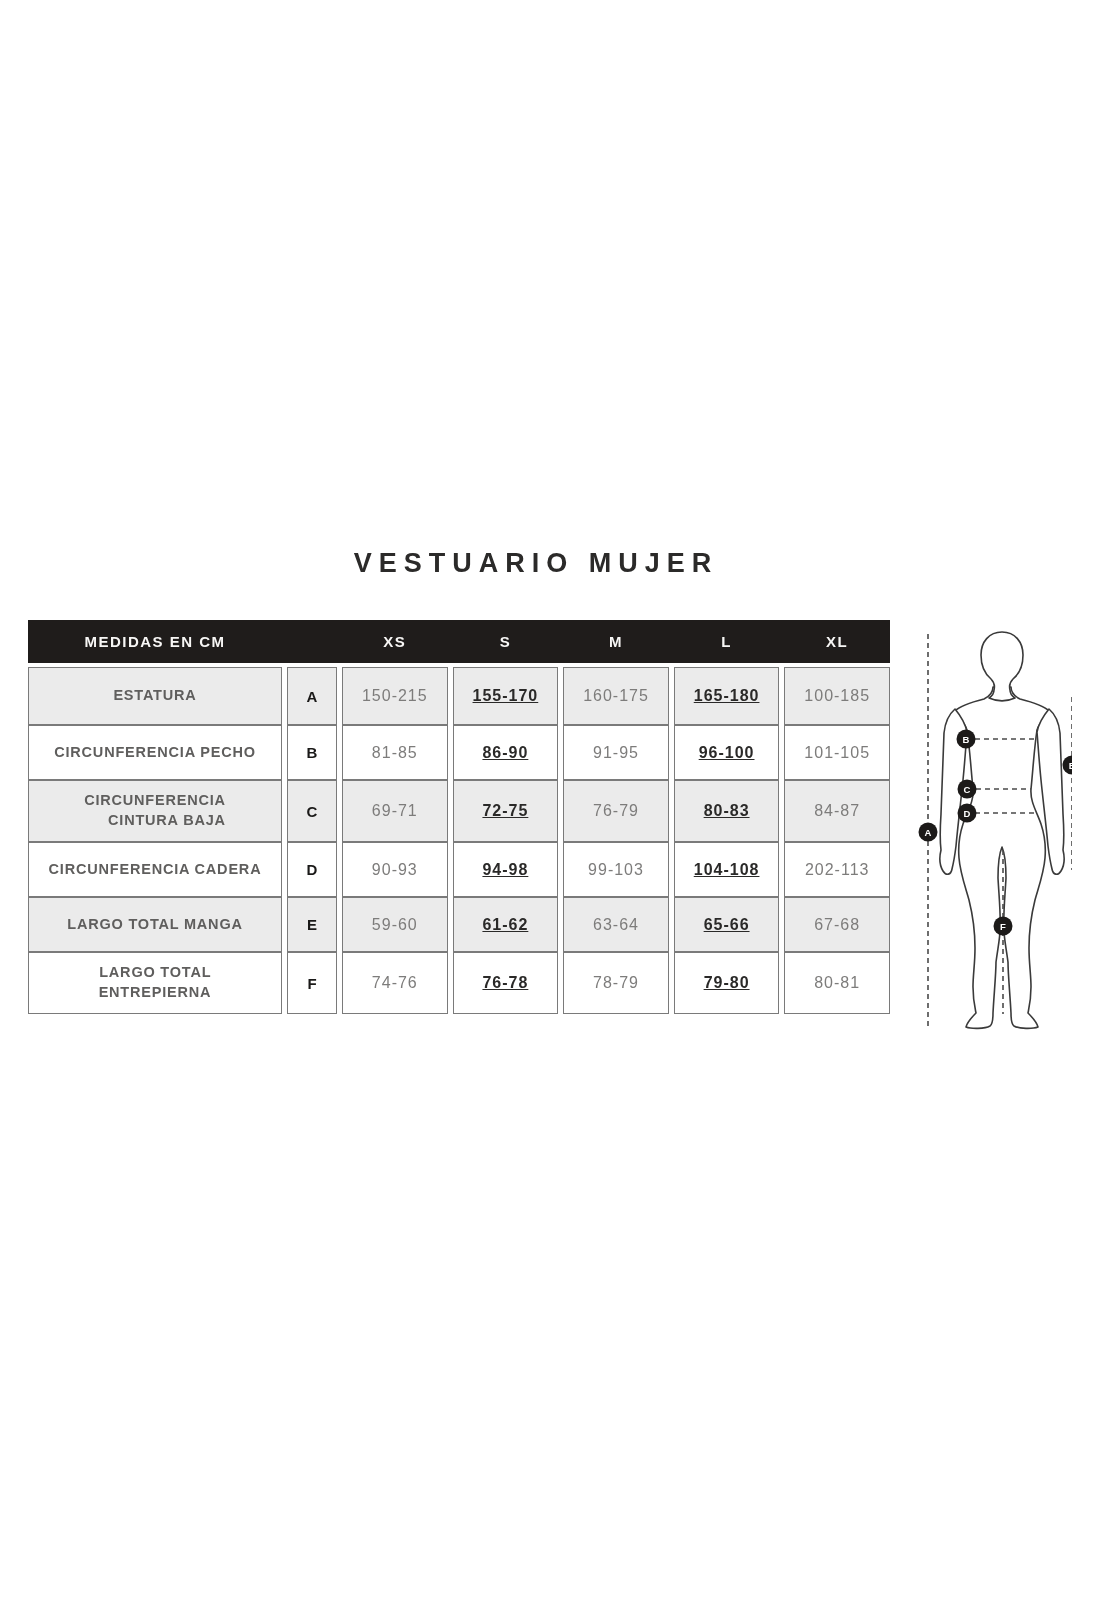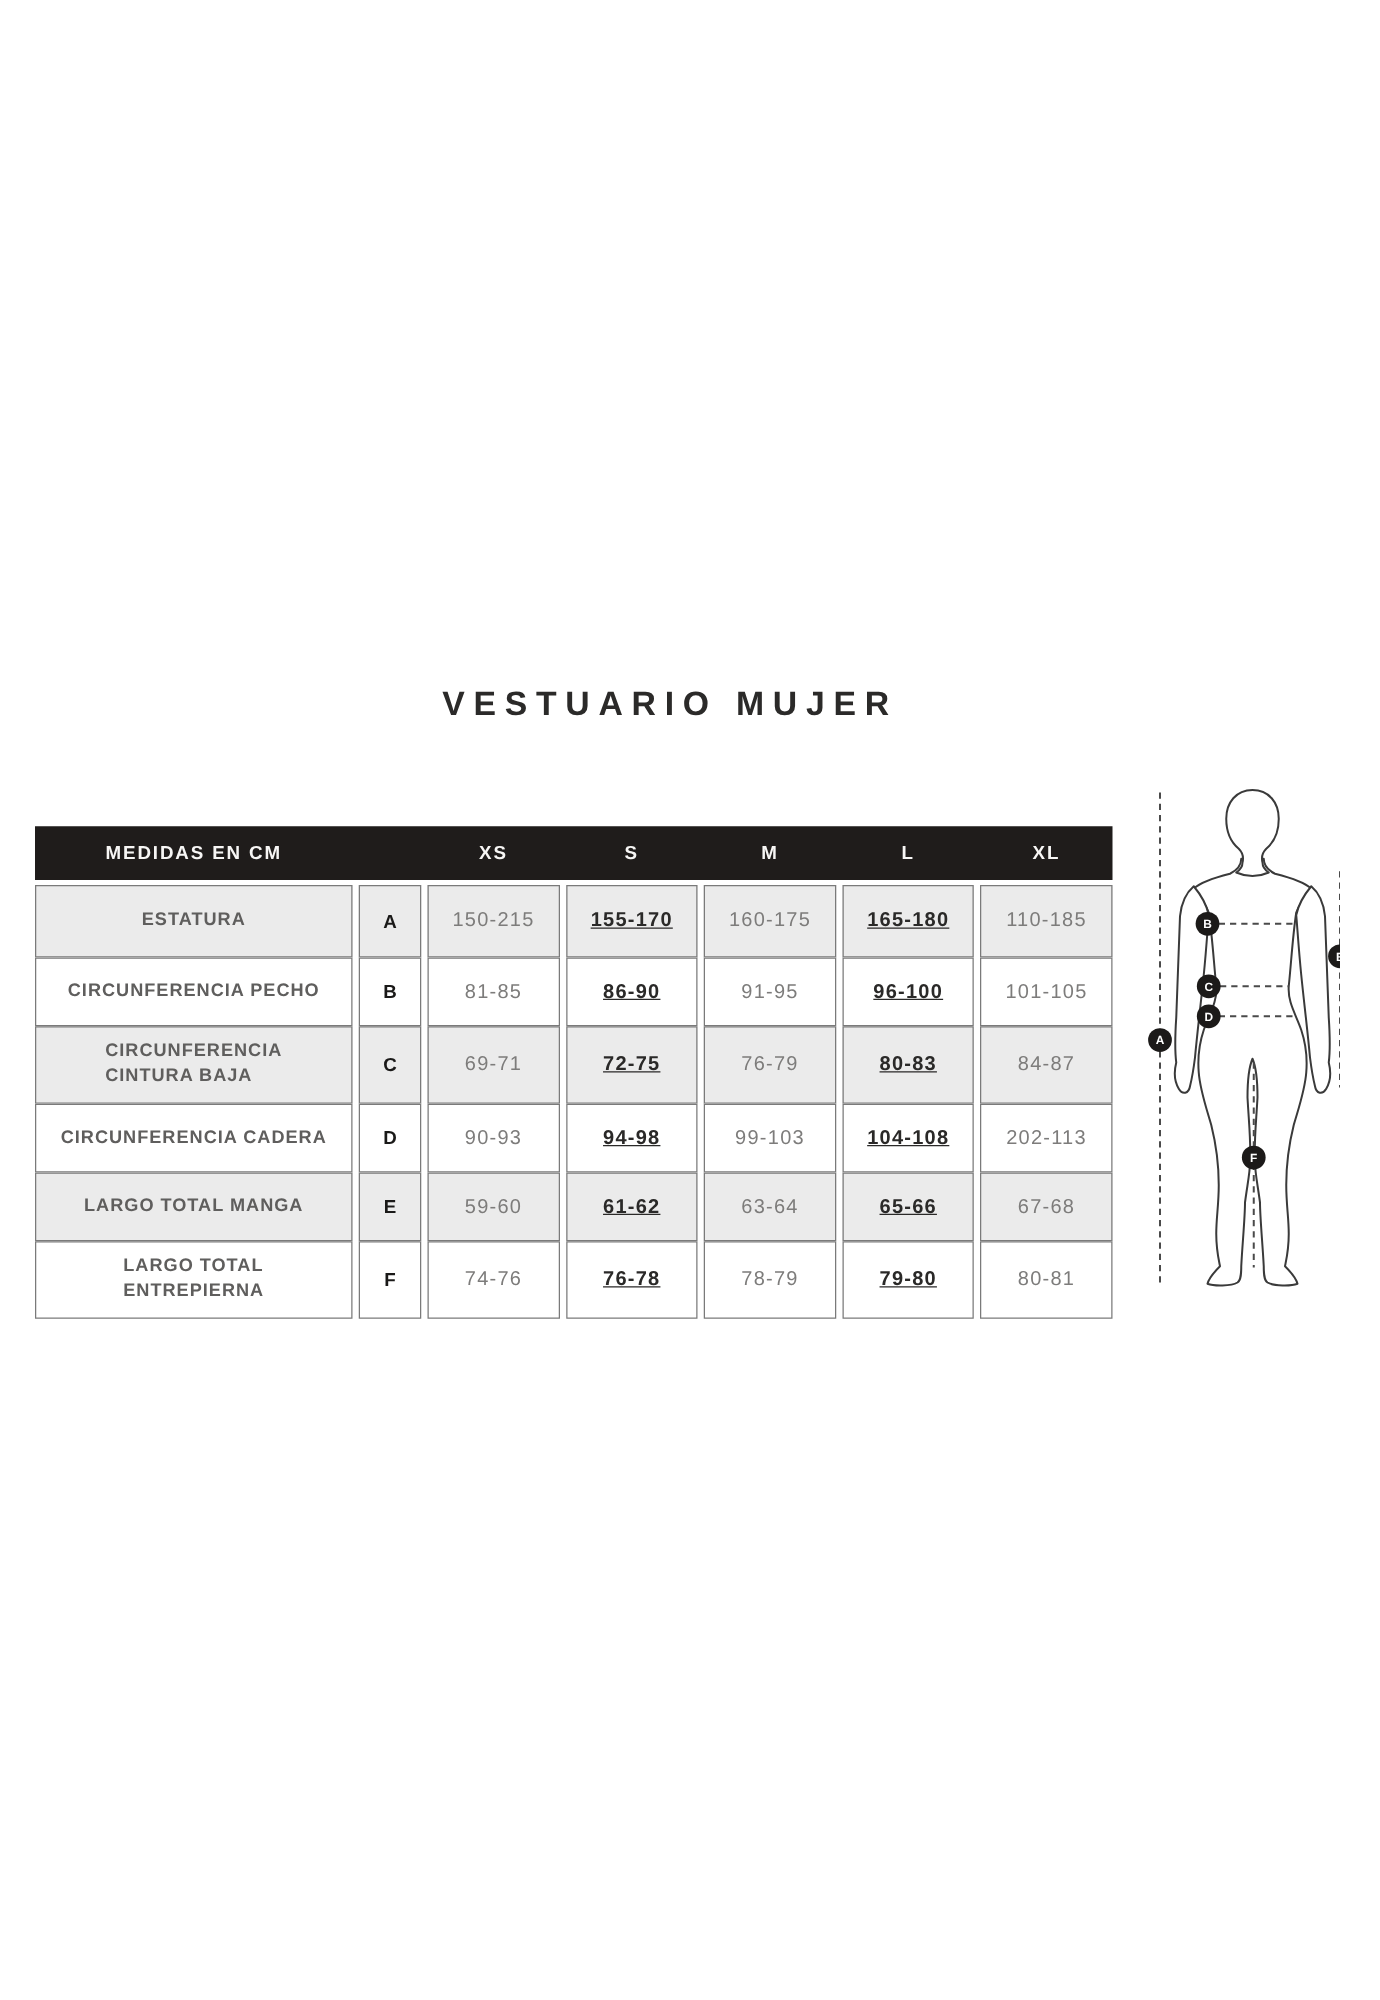--- a/index.html
+++ b/index.html
@@ -11,21 +11,21 @@
     font-family:"Liberation Sans", sans-serif;
     overflow:hidden;
   }
   .title {
     position:absolute; top:548px; left:0; width:100%;
     text-align:center;
     font-size:27px; font-weight:700; letter-spacing:7px;
     color:#2b2a29;
   }
   
-  .size-table { position:absolute; left:28px; top:620px; width:862px;margin-top:41px; }
+  .size-table { position:absolute; left:28px; top:620px; width:862px; }
   .thead {
     display:grid;
     grid-template-columns:254px 50px repeat(5, 1fr);
     column-gap:5px;
     height:43px;
     background:#1f1c1b;
     margin-bottom:4px;
   }
   .th {
     display:flex; align-items:center; justify-content:center;
@@ -34,21 +34,21 @@
   .tbody {
     display:grid;
     grid-template-columns:254px 50px repeat(5, 1fr);
     grid-template-rows:58px 55px 62px 55px 55px 62px;
     column-gap:5px;
   }
   .cell {
     border:1px solid #7a7a7a;
     display:flex; align-items:center; justify-content:center;
     background:#ffffff;
-    text-align:left;
+    text-align:right;
   }
   .cell.gray { background:#ebebeb; }
   .cell.label {
     font-size:14.5px; font-weight:700; letter-spacing:0.8px;
     color:#5f5e5d; line-height:1.35; white-space:pre-line;
     padding:4px 8px;
   }
   .cell.letter { font-size:15px; font-weight:700; color:#1a1918; }
   .cell.val { font-size:16px; letter-spacing:1px; color:#7d7c7b; }
   .cell.val.em { font-weight:700; color:#2a2928;text-decoration:underline; }
@@ -75,21 +75,21 @@
     </div>
 
     <div class="tbody">
 
       <div class="cell label gray">ESTATURA</div>
       <div class="cell letter gray">A</div>
       <div class="cell val gray">150-215</div>
       <div class="cell val gray em">155-170</div>
       <div class="cell val gray">160-175</div>
       <div class="cell val gray em">165-180</div>
-      <div class="cell val gray">110-185</div>
+      <div class="cell val gray">100-185</div>
 
       <div class="cell label">CIRCUNFERENCIA PECHO</div>
       <div class="cell letter">B</div>
       <div class="cell val">81-85</div>
       <div class="cell val em">86-90</div>
       <div class="cell val">91-95</div>
       <div class="cell val em">96-100</div>
       <div class="cell val">101-105</div>
 
       <div class="cell label gray">CIRCUNFERENCIA

